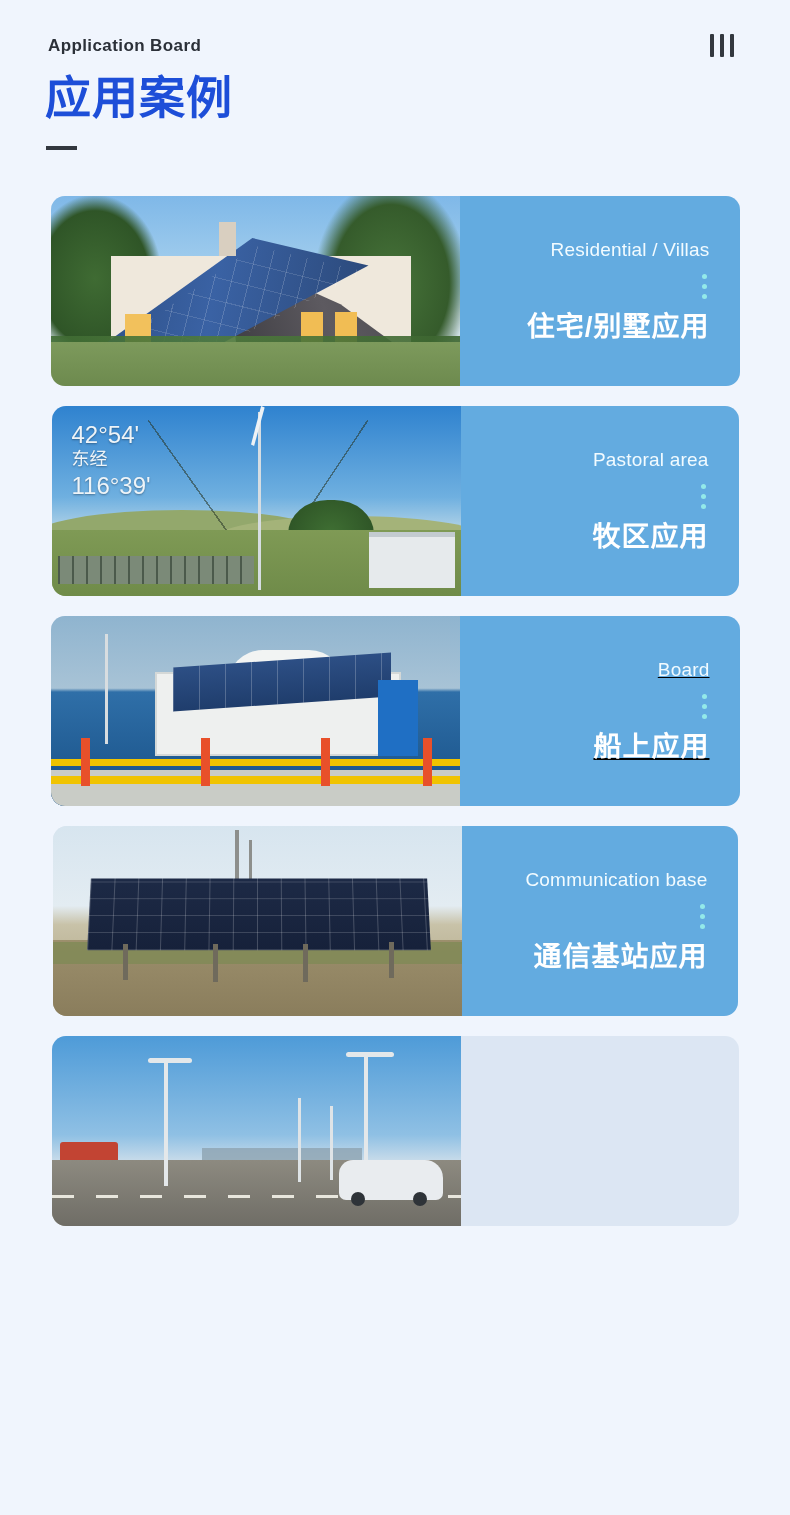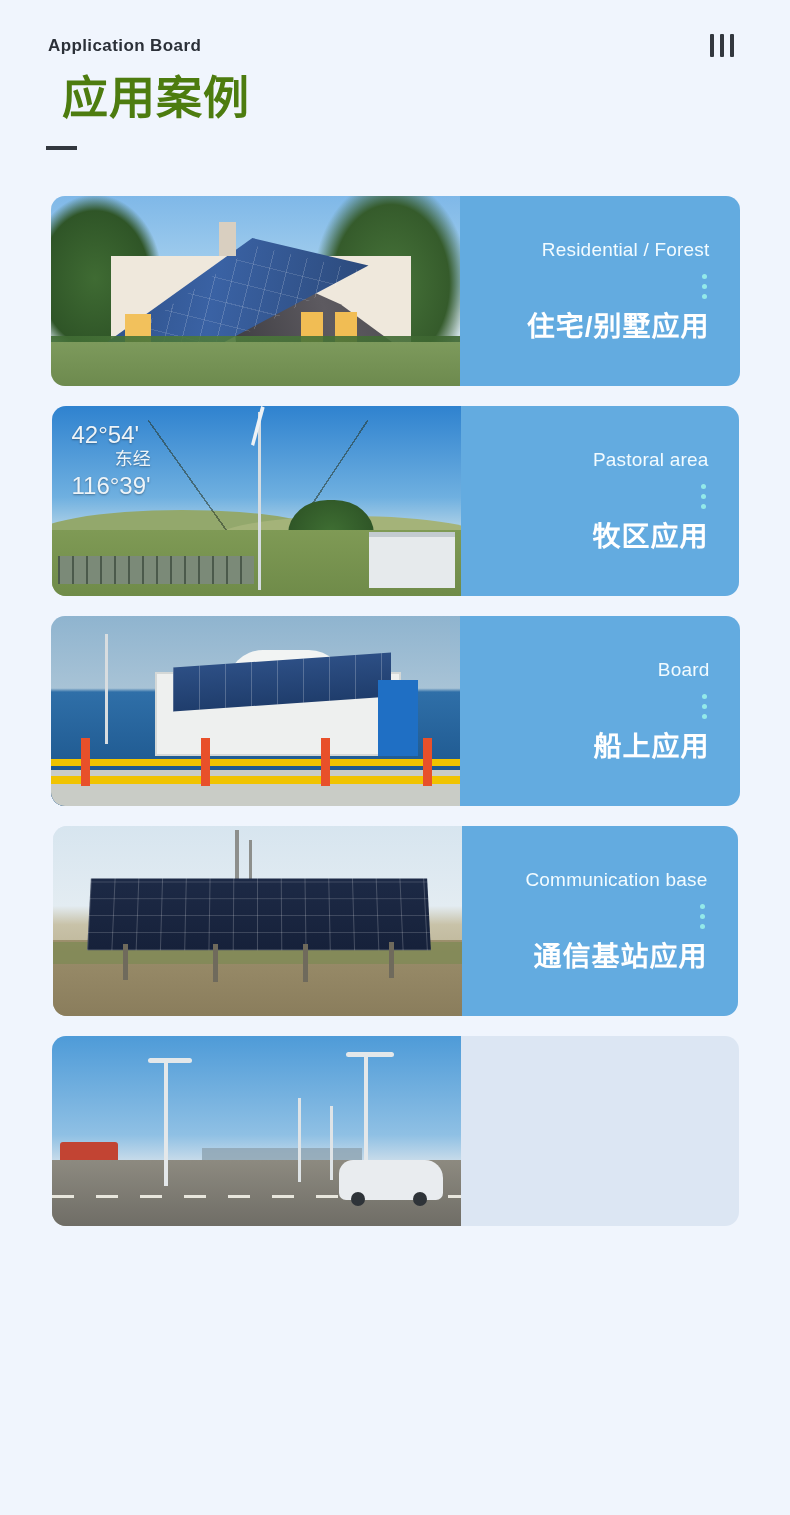--- a/index.html
+++ b/index.html
@@ -24,23 +24,23 @@
   }
 
   .bars-icon {
     position:absolute; right:50px; top:32px;
     width:30px; height:26px;
     display:flex; align-items:center; gap:6px;
   }
   .bars-icon i { display:block; width:4px; height:23px; background:#33383f; border-radius:1px; }
 
   .title-cn {
-    position:absolute; left:62px; top:74px;
+    position:absolute; left:45px; top:74px;
     font-size:46px; font-weight:800; letter-spacing:1px;
-    color:#4d7c0f; line-height:1.08;
+    color:#1d4ed8; line-height:1.08;
   }
 
   .title-rule {
     position:absolute; left:46px; top:146px;
     width:31px; height:4px; background:#32373e;
   }
 
   
   .cards { position:absolute; left:0; top:196px; width:790px; }
 
@@ -100,21 +100,21 @@
     white-space:nowrap;
   }
 
   
   .photo-overlay {
     position:absolute; left:20px; top:14px;
     color:#eef4f8; line-height:1.22;
     text-shadow:0 1px 2px rgba(20,40,60,.45);
   }
   .photo-overlay .c1 { font-size:24px; font-weight:400; }
-  .photo-overlay .c2 { font-size:18px; font-weight:400;text-align:right; }
+  .photo-overlay .c2 { font-size:18px; font-weight:400; }
   .photo-overlay .c3 { font-size:24px; font-weight:400; }
 
   
   .s1 { background:linear-gradient(#7fb8e8 0%, #a9d2ee 46%, #cfe2ee 62%, #cfd8cc 100%); }
   .s1 .tree-l { left:-10px; top:0; width:120px; height:150px; background:radial-gradient(ellipse at 45% 55%, #3f6b33 0%, #2f5527 58%, rgba(47,85,39,0) 72%); }
   .s1 .tree-r { right:-6px; top:-14px; width:150px; height:170px; background:radial-gradient(ellipse at 50% 60%, #47743a 0%, #355b2b 55%, rgba(53,91,43,0) 73%); }
   .s1 .house  { left:60px; top:60px; width:300px; height:130px; background:#efe8dc; }
   .s1 .roof   { left:54px; top:42px; width:264px; height:106px;
                 background:linear-gradient(100deg,#2e4f86 0%,#3a62a4 42%,#2b4878 100%);
                 clip-path:polygon(0% 100%, 56% 0%, 100% 26%, 44% 100%); }
@@ -250,21 +250,21 @@
         <div class="layer roof"></div>
         <div class="layer grid"></div>
         <div class="layer chim"></div>
         <div class="layer win1"></div>
         <div class="layer win2"></div>
         <div class="layer win3"></div>
         <div class="layer hedge"></div>
         <div class="layer lawn"></div>
       </div>
       <div class="card-panel">
-        <div class="panel-en">Residential / Forest</div>
+        <div class="panel-en">Residential / Villas</div>
         <div class="panel-dots">
           <span></span>
           <span></span>
           <span></span>
         </div>
         <div class="panel-cn">住宅/别墅应用</div>
       </div>
     </div>
 
     <div class="card" style="width:687px;">
@@ -289,21 +289,21 @@
         <div class="panel-en">Pastoral area</div>
         <div class="panel-dots">
           <span></span>
           <span></span>
           <span></span>
         </div>
         <div class="panel-cn">牧区应用</div>
       </div>
     </div>
 
-    <div class="card" style="width:689px;">
+    <div class="card" style="width:689px;text-decoration:underline;">
       <div class="card-photo s3">
         <div class="layer sea"></div>
         <div class="layer flag"></div>
         <div class="layer cabin"></div>
         <div class="layer dome"></div>
         <div class="layer pv"></div>
         <div class="layer door"></div>
         <div class="layer deck"></div>
         <div class="layer rail2"></div>
         <div class="layer rail"></div>

